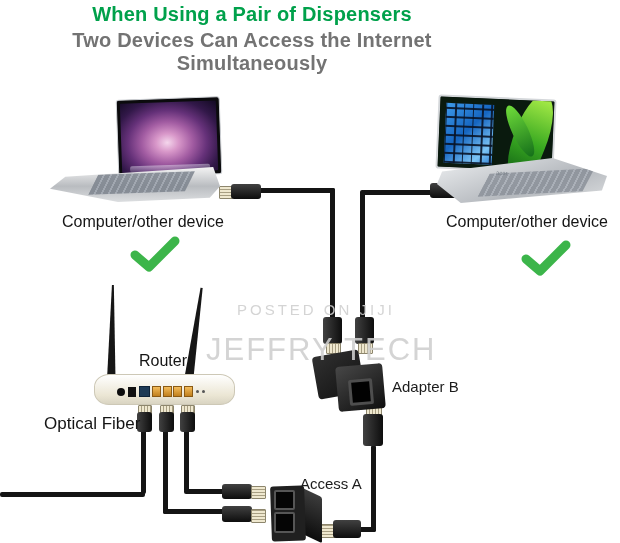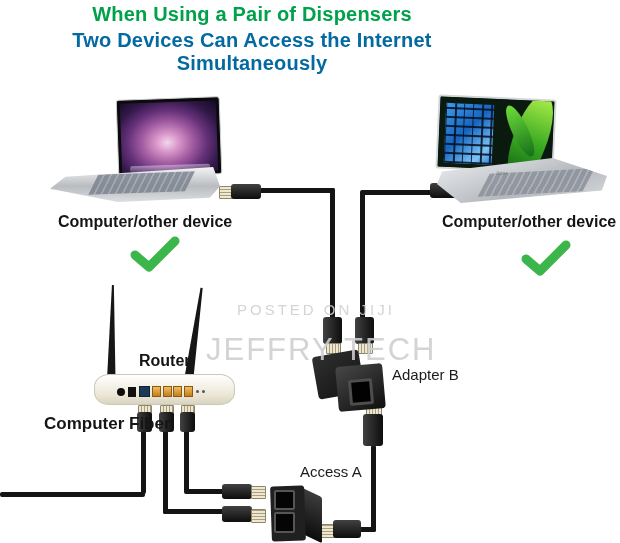--- a/index.html
+++ b/index.html
@@ -1,41 +1,41 @@
 <!DOCTYPE html>
 <html><head>
 <meta charset="utf-8">
 <style>
   html,body{margin:0;padding:0;background:#ffffff;}
   #stage{position:relative;width:620px;height:543px;background:#ffffff;overflow:hidden;
          font-family:"Liberation Sans",sans-serif;}
   .title{position:absolute;left:0;width:504px;text-align:center;font-weight:bold;
          font-size:20px;letter-spacing:0.2px;}
-  .lbl{position:absolute;color:#151515;font-weight:bold;white-space:nowrap;}
-  .plainlbl{position:absolute;color:#1c1c1c;font-weight:500;font-size:15px;white-space:nowrap;}
+  .lbl{position:absolute;color:#151515;font-weight:normal;white-space:nowrap;}
+  .plainlbl{position:absolute;color:#1c1c1c;font-weight:500;font-size:15px;white-space:nowrap;margin-top:12px;}
   .cable{position:absolute;background:#141414;border-radius:2px;z-index:1;}
   .pbody-h{position:absolute;background:linear-gradient(180deg,#414141,#0d0d0d);
            border-radius:3px;z-index:2;}
   .pbody-v{position:absolute;background:linear-gradient(90deg,#414141,#0d0d0d);
            border-radius:3px;z-index:2;}
   .pins-h{position:absolute;background:repeating-linear-gradient(0deg,#efe8cf 0 2px,#a89f83 2px 3px);
           border:1px solid #8d866d;border-radius:1px;z-index:2;}
   .pins-v{position:absolute;background:repeating-linear-gradient(90deg,#efe8cf 0 2px,#a89f83 2px 3px);
           border:1px solid #8d866d;border-radius:1px;z-index:2;}
   .dev{position:absolute;z-index:3;}
   .watermark{position:absolute;z-index:10;white-space:nowrap;opacity:0.88;}
   svg{display:block;}
 </style>
 </head>
 <body>
 
 <div id="stage">
 
   <div class="title" style="top: 3px; color: rgb(0, 161, 75);">When Using a Pair of Dispensers</div>
-  <div class="title" style="top: 29px; color: #0369a1;">Two Devices Can Access the Internet  Simultaneously</div>
+  <div class="title" style="top: 29px; color: #737373;">Two Devices Can Access the Internet  Simultaneously</div>
 
   <div class="cable" style="left:258px;top:188px;width:77px;height:5px;"></div>
   <div class="cable" style="left:330px;top:188px;width:5px;height:132px;"></div>
 
   <div class="cable" style="left:362px;top:190px;width:72px;height:5px;"></div>
   <div class="cable" style="left:360px;top:190px;width:5px;height:130px;"></div>
 
   <div class="cable" style="left:371px;top:445px;width:5px;height:87px;"></div>
   <div class="cable" style="left:356px;top:527px;width:20px;height:5px;"></div>
 
@@ -152,20 +152,20 @@
   </div>
   <div class="dev" style="left:518px;top:238px;z-index:4;">
     <svg width="56" height="40" viewBox="0 0 56 40">
       <path class="checkpath" d="M8 21 L22 33 L48 7" fill="none" stroke="#3CB54A" stroke-width="9" stroke-linecap="round" stroke-linejoin="round"></path>
     </svg>
   </div>
 
   <div class="lbl" style="left:58px;top:213px;width:170px;text-align:center;font-size:16px;z-index:4;">Computer/other device</div>
   <div class="lbl" style="left:442px;top:213px;width:170px;text-align:center;font-size:16px;z-index:4;">Computer/other device</div>
   <div class="lbl" style="left:139px;top:352px;font-size:16px;z-index:4;">Router</div>
-  <div class="lbl" style="left:44px;top:414px;font-size:17px;z-index:4;">Computer Fiber</div>
+  <div class="lbl" style="left:44px;top:414px;font-size:17px;z-index:4;">Optical Fiber</div>
   <div class="plainlbl" style="left:392px;top:366px;z-index:4;">Adapter B</div>
   <div class="plainlbl" style="left:300px;top:463px;z-index:4;">Access A</div>
 
   <div class="watermark" style="left: 206px; top: 332px; font-size: 31px; letter-spacing: 2px; color: rgb(207, 207, 207);">JEFFRY TECH</div>
   <div class="watermark" style="left: 237px; top: 301px; font-size: 15px; letter-spacing: 3px; color: rgb(207, 207, 207);">POSTED ON JIJI</div>
 
 </div>
 
 </body></html>

